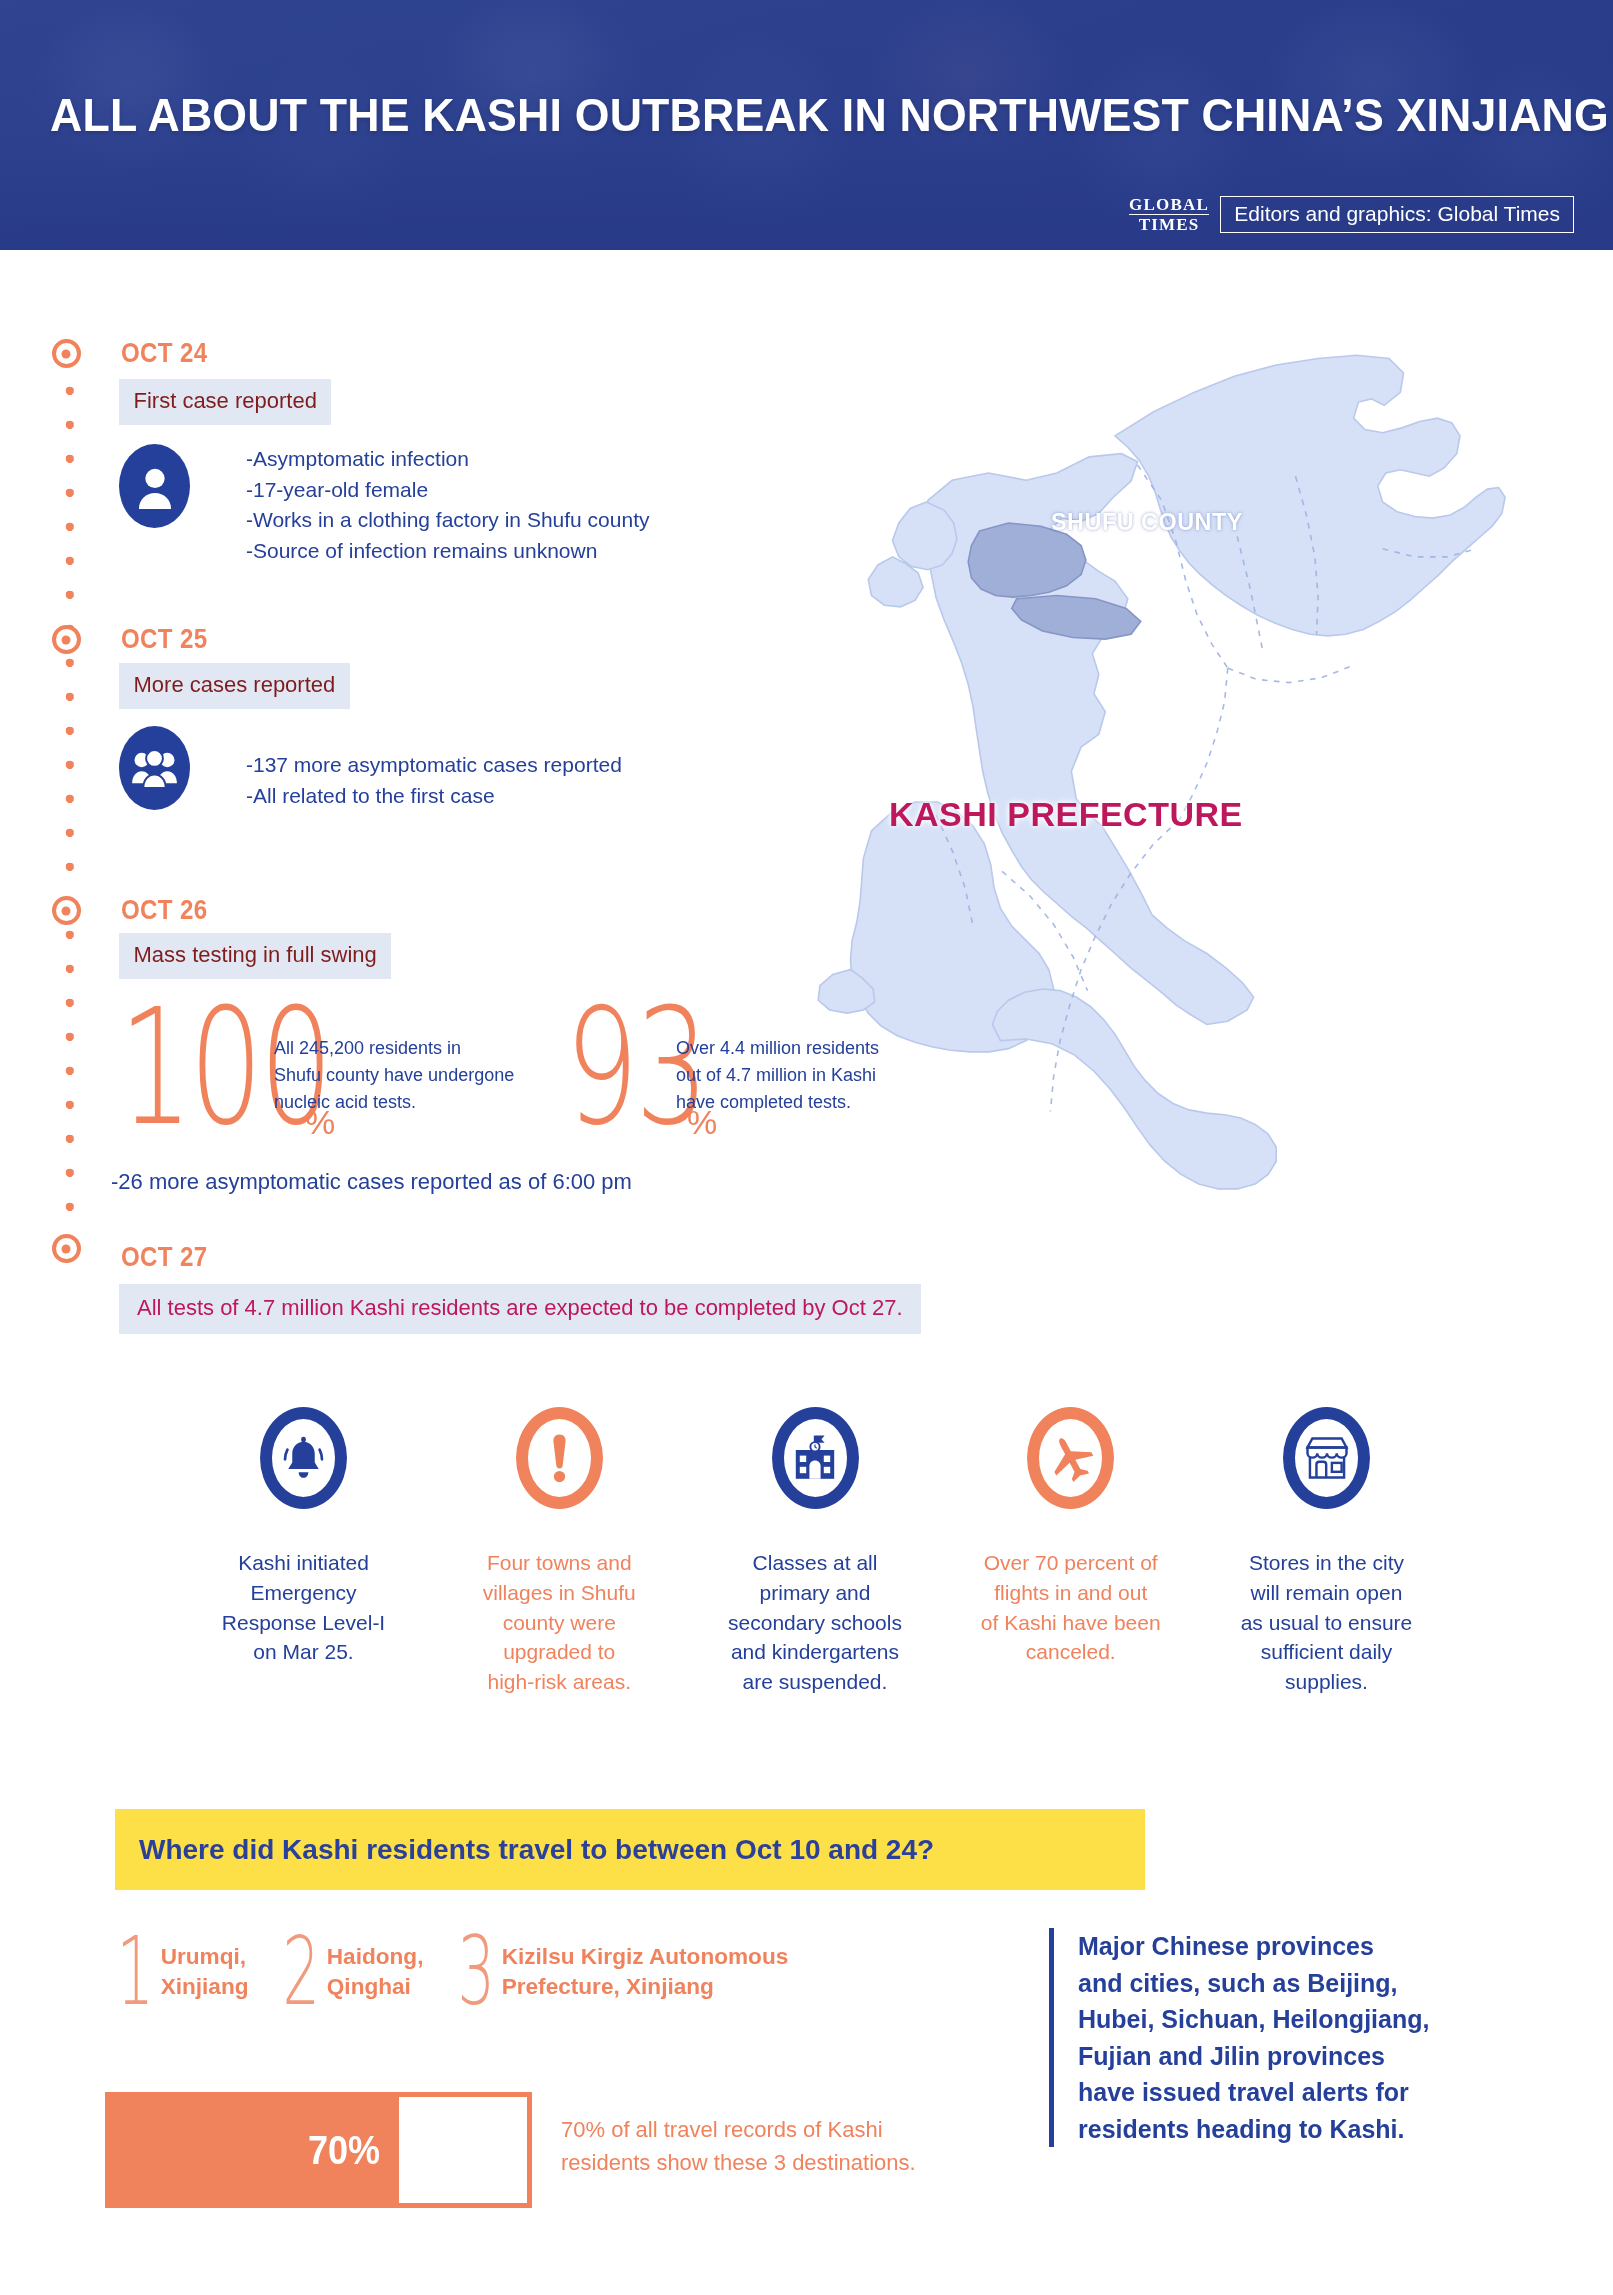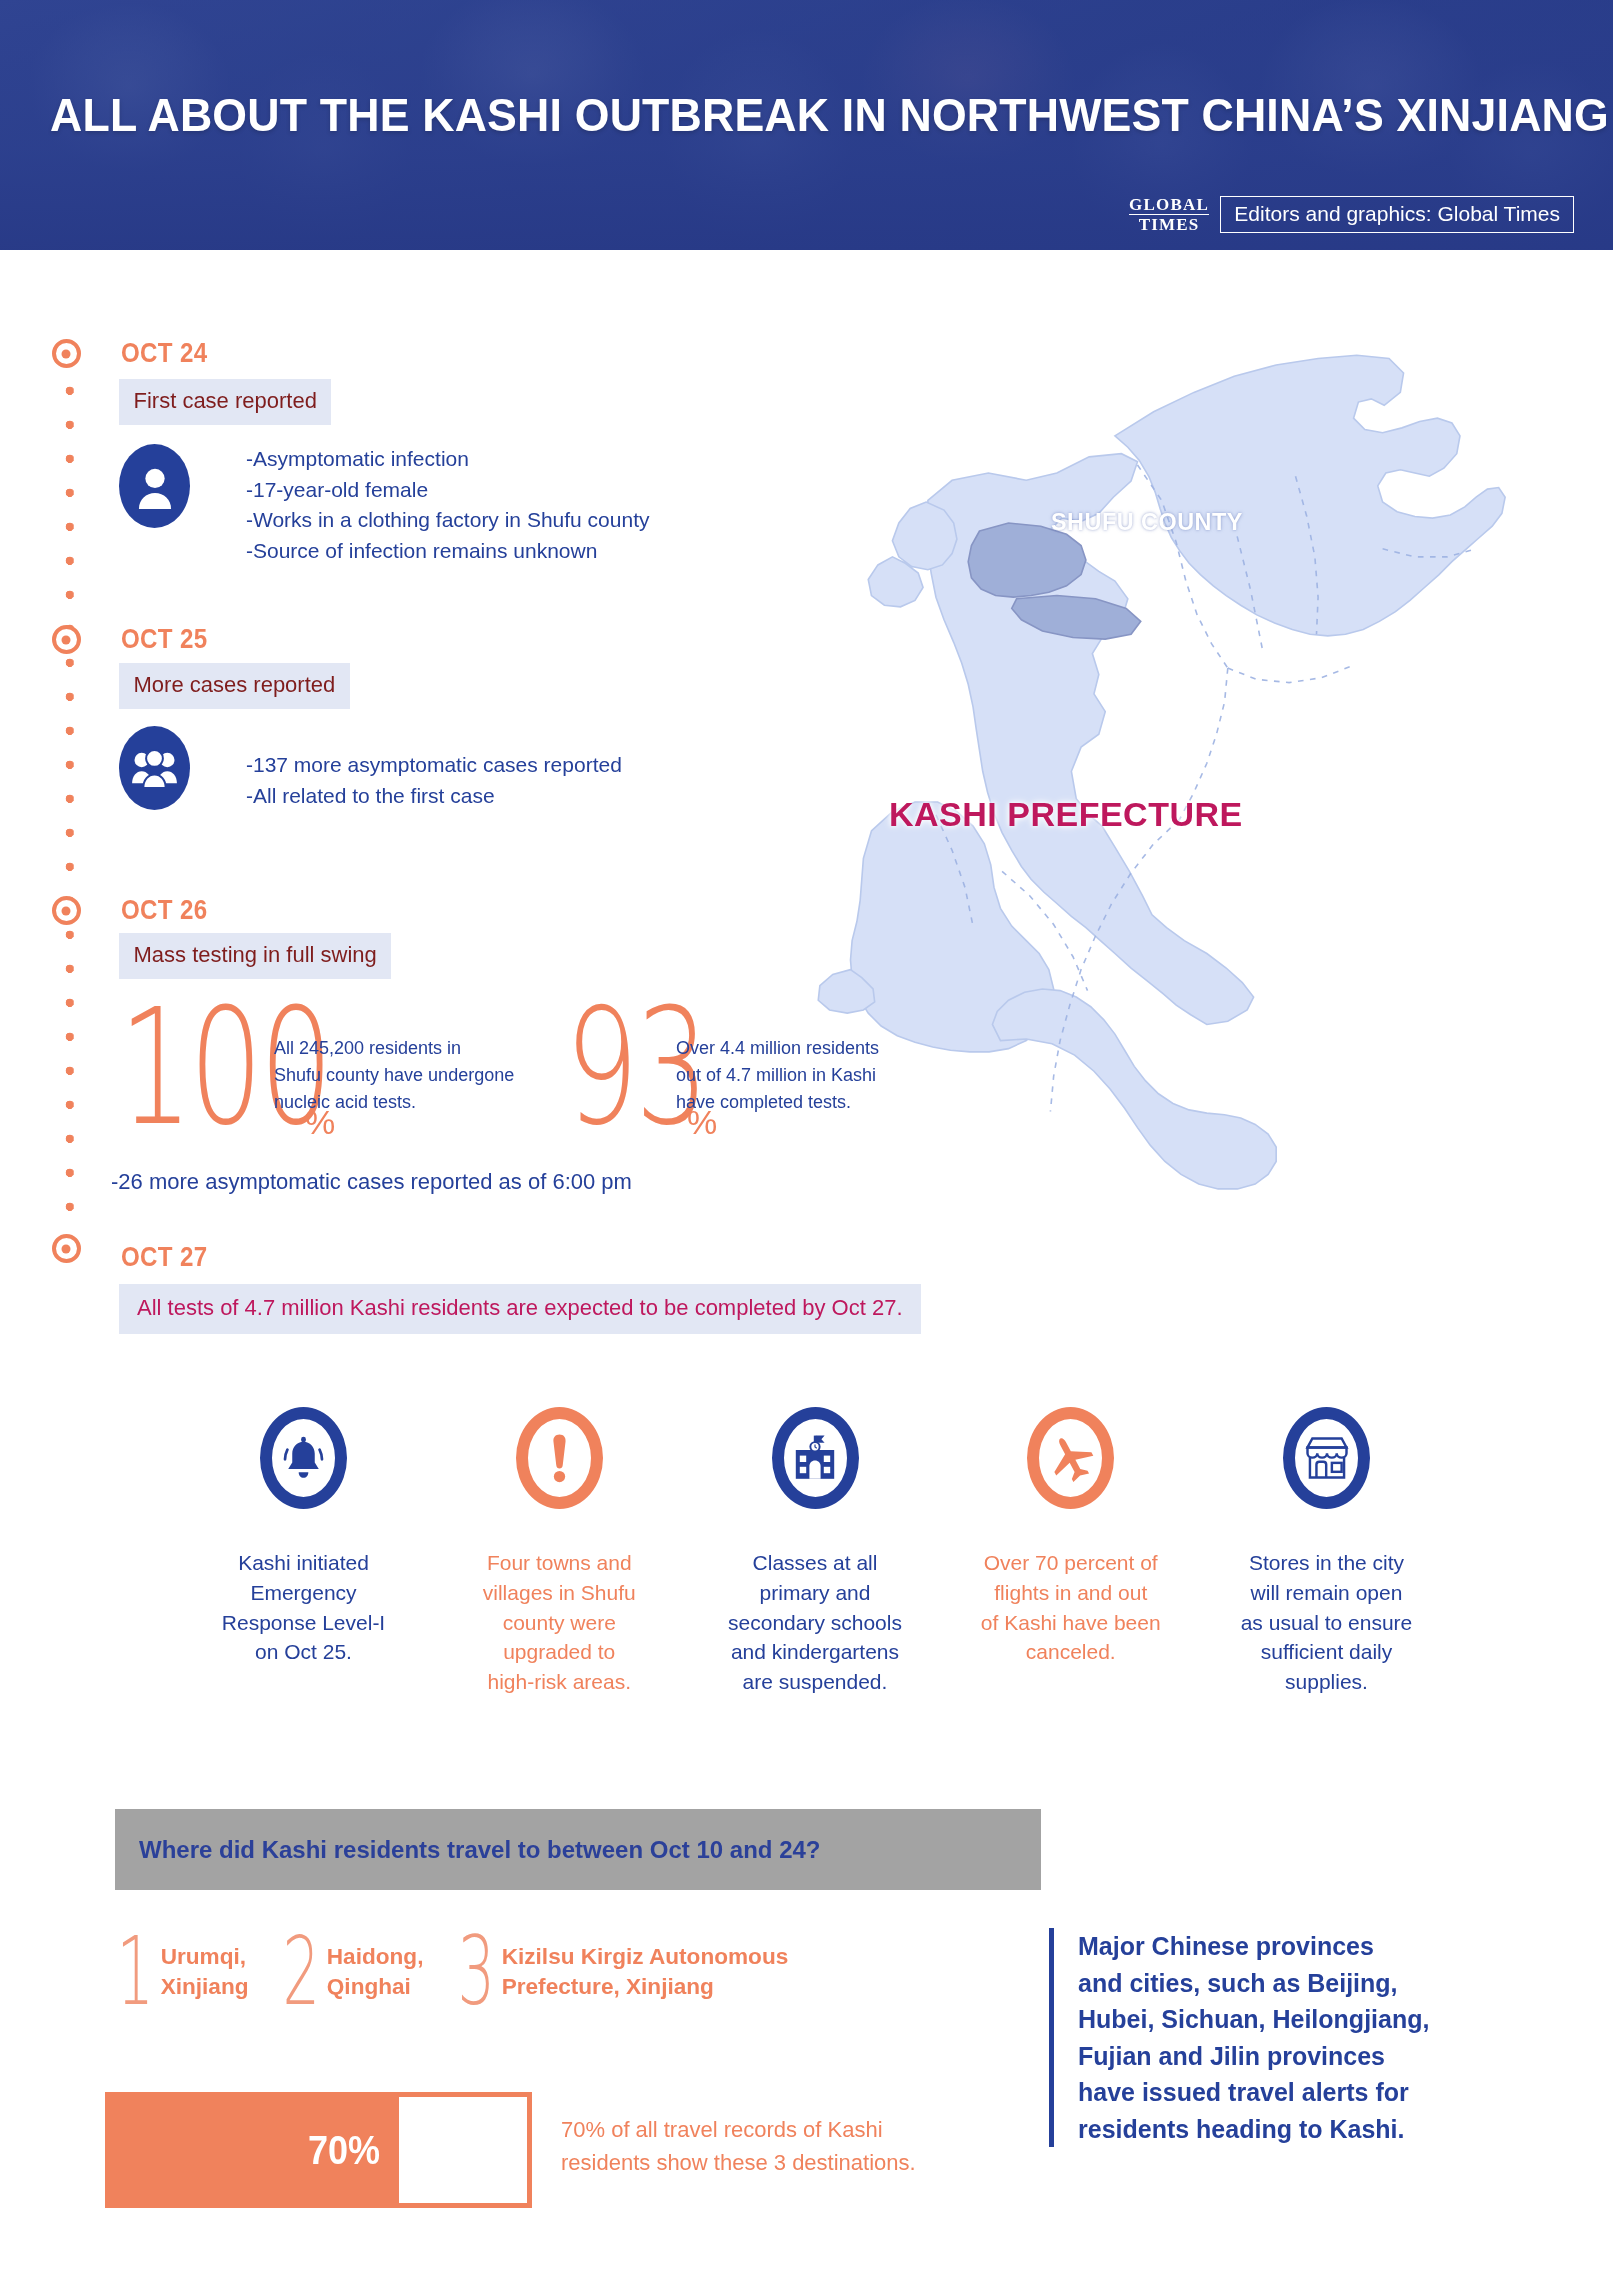--- a/index.html
+++ b/index.html
@@ -237,26 +237,26 @@
     font-size: 21px;
     line-height: 1.42;
     white-space: pre-line;
   }
   .badge-text.orange { color: #F0825C; }
 
   
   .travel-q {
     position: absolute;
     left: 115px; top: 1809px;
-    width: 926px; height: 81px;
-    background: #a3a3a3;
+    width: 1030px; height: 81px;
+    background: #fde047;
     display: flex; align-items: center;
     padding-left: 24px;
     color: #2B4099;
-    font-size: 24px;
+    font-size: 28px;
     font-weight: 700;
   }
   .rank-row {
     position: absolute;
     left: 105px; top: 1932px;
     display: flex;
     align-items: flex-start;
   }
   .rank {
     display: flex;
@@ -479,21 +479,21 @@
         <path d="M28 8c-8 0-14 6.5-14 15v11l-5 8h38l-5-8V23c0-8.5-6-15-14-15z" fill="#25409A"></path>
         <rect x="25" y="2" width="6" height="7" rx="3" fill="#25409A"></rect>
         <path d="M22 46h12c0 4-2.5 7-6 7s-6-3-6-7z" fill="#25409A"></path>
         <path d="M8 18c-2 4-3 8-3 12" fill="none" stroke="#25409A" stroke-width="3.4" stroke-linecap="round"></path>
         <path d="M48 18c2 4 3 8 3 12" fill="none" stroke="#25409A" stroke-width="3.4" stroke-linecap="round"></path>
       </svg>
     </div>
     <div class="badge-text">Kashi initiated
 Emergency
 Response Level-I
-on Oct 25.</div>
+on Mar 25.</div>
   </div>
 
   <div class="badge">
     <div class="badge-ring orange">
       <svg width="21" height="50" viewBox="0 0 26 62" aria-hidden="true">
         <path d="M13 2c5 0 8 3.5 7.5 8.5L17 40c-.3 2.6-1.9 4-4 4s-3.7-1.4-4-4L5.5 10.5C5 5.5 8 2 13 2z" fill="#F0825C"></path>
         <circle cx="13" cy="54" r="7" fill="#F0825C"></circle>
       </svg>
     </div>
     <div class="badge-text orange">Four towns and

